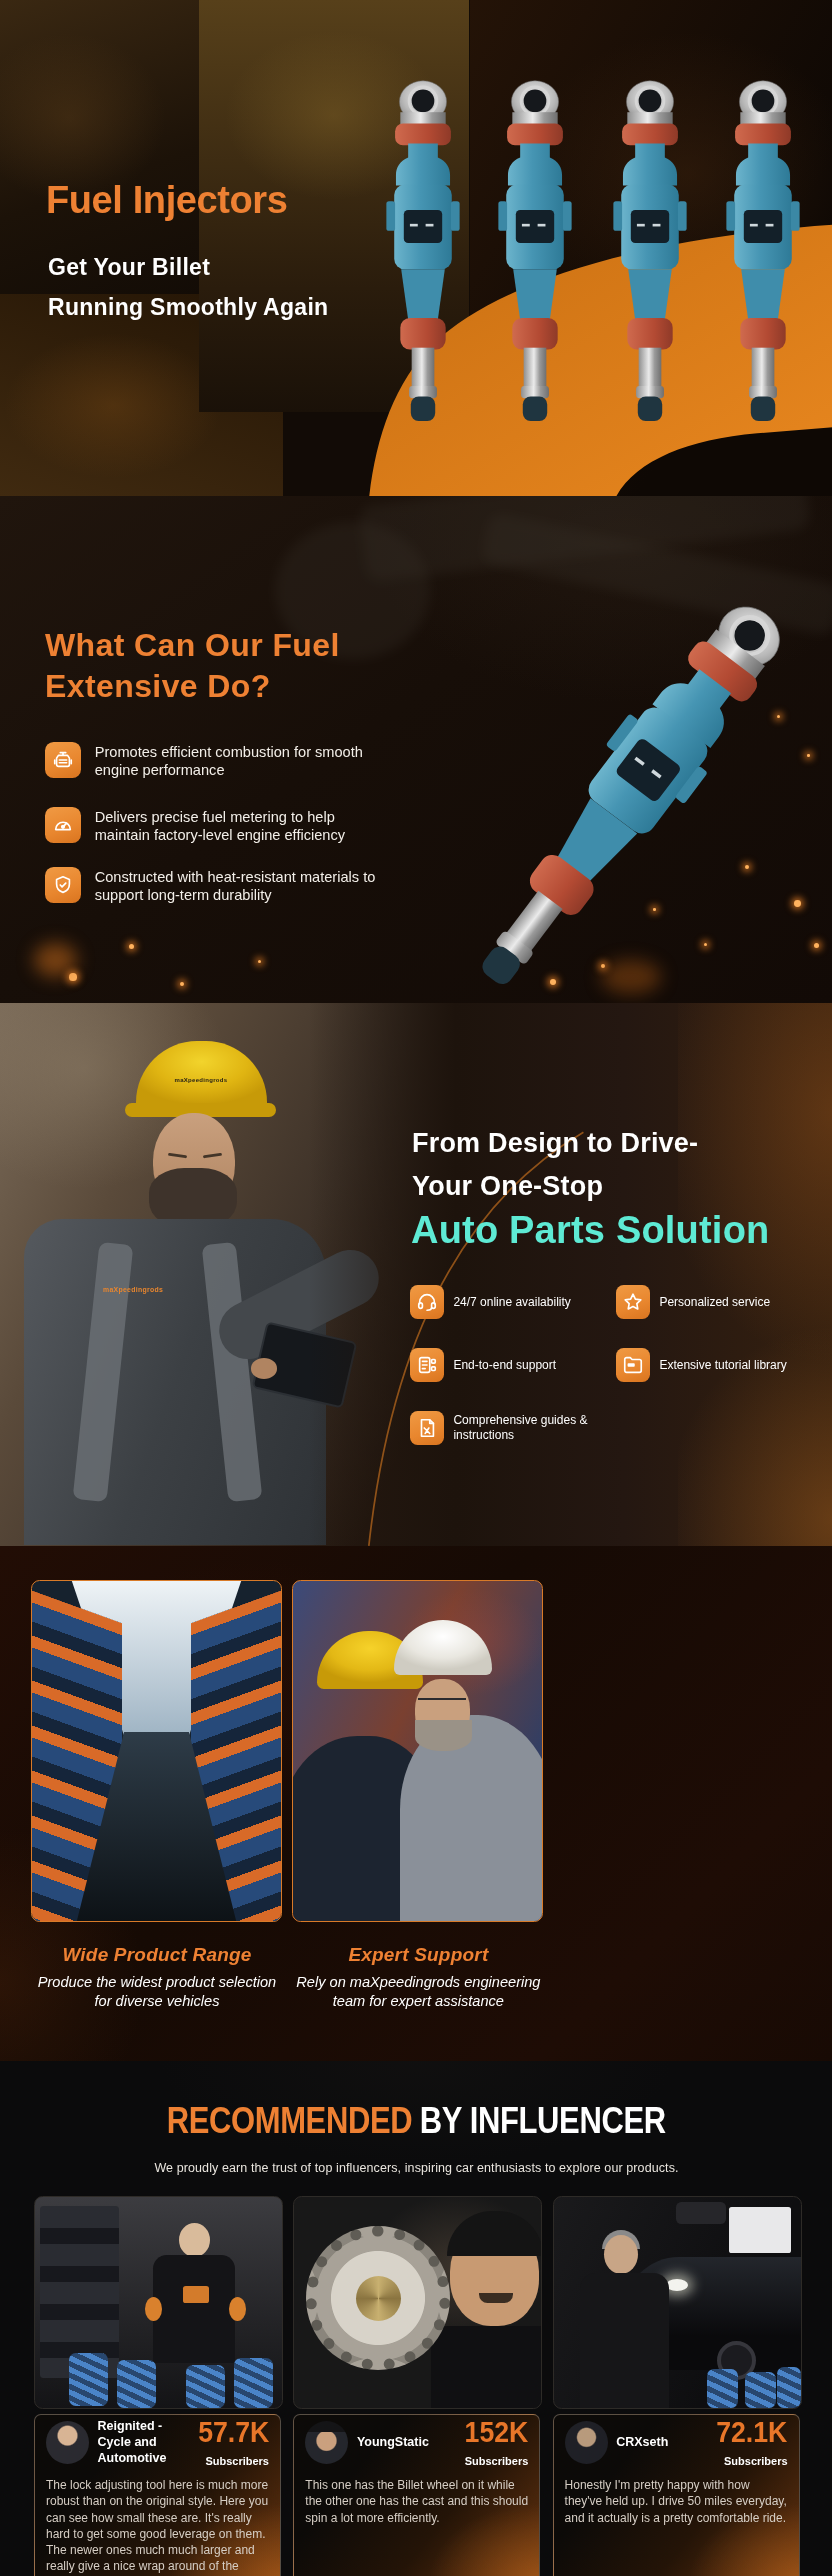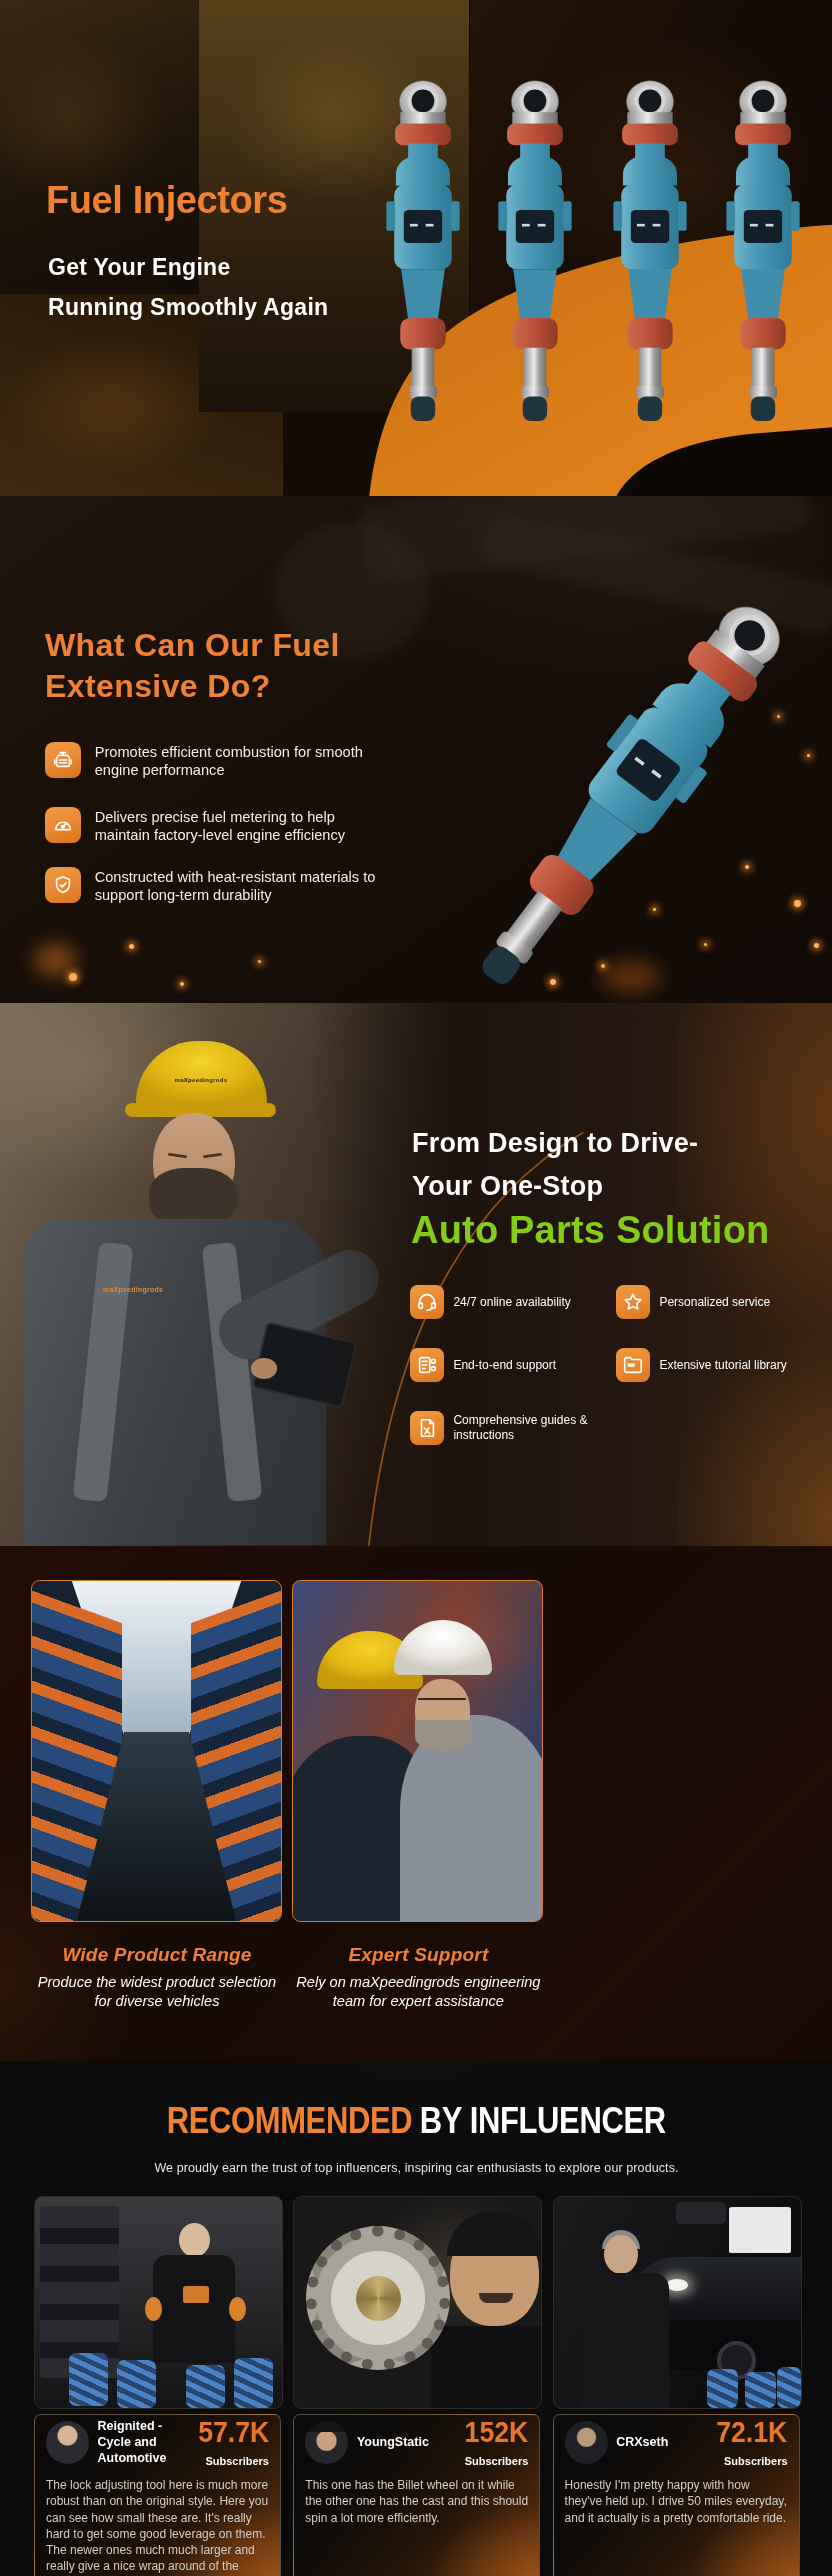--- a/index.html
+++ b/index.html
@@ -49,21 +49,21 @@
   .beard{left:149px;top:165px;width:88px;height:62px;background:#3e332b;border-radius:40% 40% 46% 46%;}
   .brow{position:absolute;width:19px;height:3.4px;background:#433528;border-radius:1.7px;}
   .body-jacket{left:24px;top:216px;width:302px;height:326px;background:linear-gradient(110deg,#55595e,#3c4044 50%,#2e3236);border-radius:38px 55px 0 0;}
   .vest-stripe{position:absolute;width:34px;height:258px;background:#6b7076;opacity:.8;border-radius:8.6px;}
   .chest-logo{left:103px;top:283px;font-size:6.9px;font-weight:bold;color:#E8862E;letter-spacing:0.3px;}
   .arm{left:213px;top:273px;width:172px;height:57px;background:#44484c;border-radius:29px;transform:rotate(-27deg);}
   .tablet{left:258px;top:328px;width:89px;height:64px;background:#15181c;border:2.6px solid #2b2f34;border-radius:6px;transform:rotate(13deg);}
   .hand{left:251px;top:355px;width:26px;height:20.6px;background:#b08461;border-radius:50%;}
   .sol-line{left:412px;font-weight:bold;color:#fff;font-size:27px;letter-spacing:0.2px;}
   .sl1{top:125px;} .sl2{top:168px;}
-  .sol-highlight{left:411px;top:206px;font-size:38px;font-weight:bold;color:#84cc16;letter-spacing:0.2px;}
+  .sol-highlight{left:411px;top:206px;font-size:38px;font-weight:bold;color:#5eead4;letter-spacing:0.2px;}
   .badges{left:410px;top:282px;width:412px;display:grid;grid-template-columns:206px 201px;grid-auto-rows:34px;row-gap:29px;}
   .badge{display:flex;gap:9.4px;align-items:center;}
   .badge .oicon{width:34px;height:34px;min-width:34px;border-radius:7.7px;}
   .badge-label{font-size:12px;color:#fff;line-height:1.25;max-width:142px;}
   .arc{left:283px;top:26px;width:309px;height:517px;}
 
   
   #pillars{top:1546px;height:515px;background:radial-gradient(206px 223px at 0% 85%,#7a3a1033,transparent 70%),radial-gradient(258px 189px at 30% 30%,#4a140833,transparent 75%),linear-gradient(135deg,#220d05,#160a04 40%,#1e0c05 78%,#180a04);font-style:italic;}
   .pillars-grid{left:31px;top:34px;display:flex;gap:9.4px;}
   .pillar{width:252px;text-align:center;}
@@ -211,21 +211,21 @@
   <svg class="injector" style="left:487px;top:79px" viewBox="0 0 112 407" width="96" height="349">
       <use href="#injector"></use>
     </svg>
   <svg class="injector" style="left:602px;top:79px" viewBox="0 0 112 407" width="96" height="349">
       <use href="#injector"></use>
     </svg>
   <svg class="injector" style="left:715px;top:79px" viewBox="0 0 112 407" width="96" height="349">
       <use href="#injector"></use>
     </svg>
   <div class="abs hero-title">Fuel Injectors</div>
-  <div class="abs hero-sub hs1">Get Your Engine</div>
+  <div class="abs hero-sub hs1">Get Your Billet</div>
   <div class="abs hero-sub hs2">Running Smoothly Again</div>
 </div>
 
 <div class="sec" id="features">
   <div class="machinery m1"></div>
   <div class="machinery m2"></div>
   <div class="machinery m3"></div>
   <svg class="abs inj-diag" style="left:562px;top:69px" viewBox="0 0 110 400">
       <use href="#injector"></use>
     </svg>

